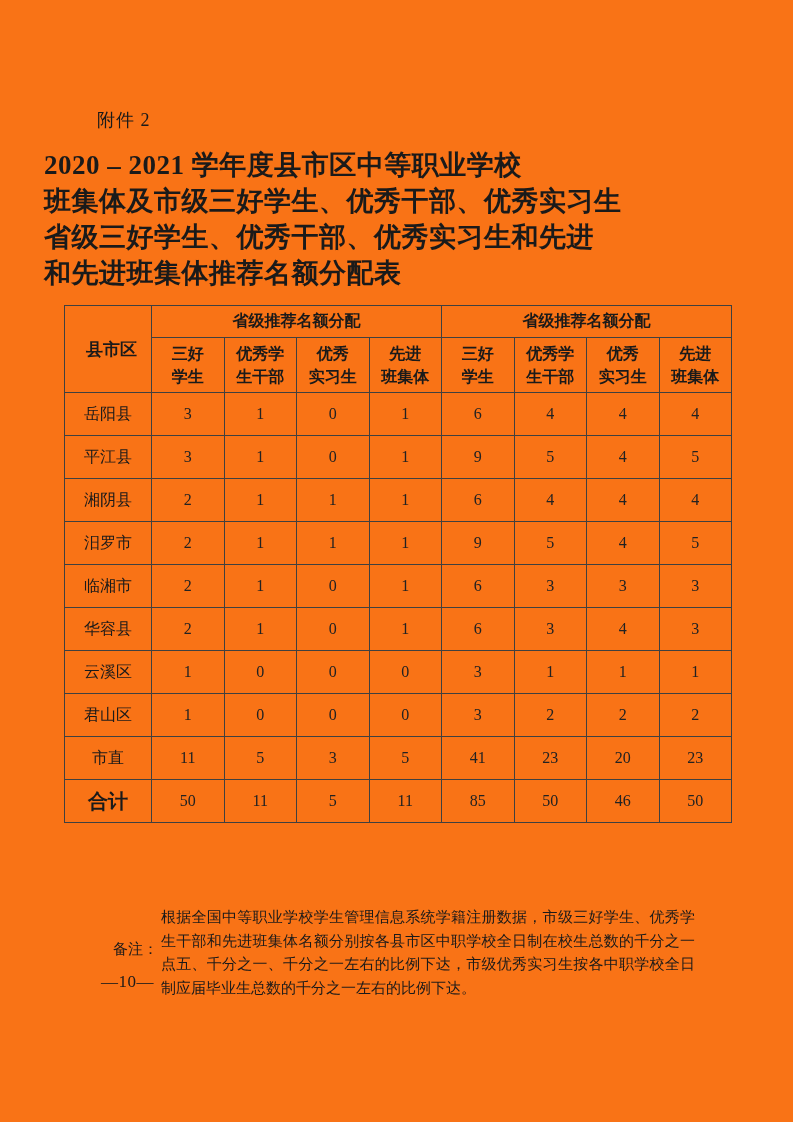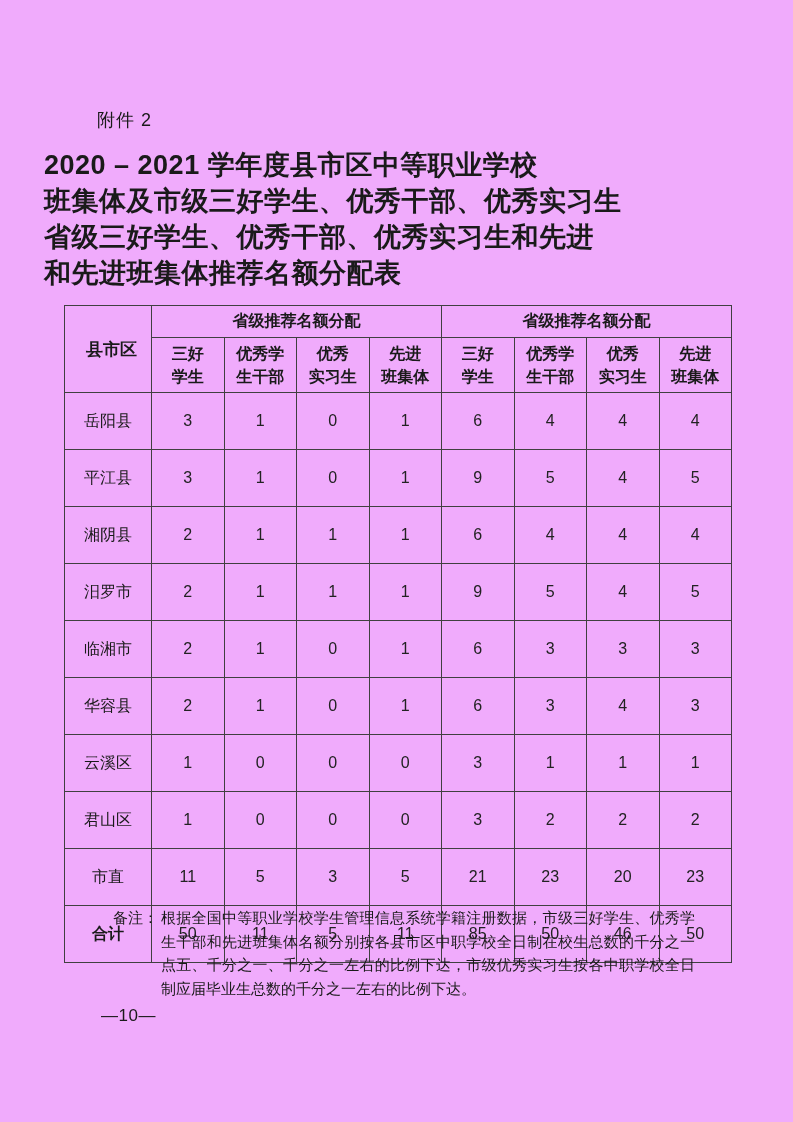--- a/index.html
+++ b/index.html
@@ -4,22 +4,22 @@
 <style>
   html, body {
     margin: 0;
     padding: 0;
     background: #ffffff;
   }
   .page {
     position: relative;
     width: 793px;
     height: 1122px;
-    background: #f0abfc;
-    font-family: Liberation Sans, sans-serif;
+    background: #f97316;
+    font-family: Liberation Serif, serif;
     color: #1a1a1a;
     overflow: hidden;
   }
   .attachment {
     position: absolute;
     left: 97px;
     top: 108px;
     font-size: 18px;
     letter-spacing: 1px;
   }
@@ -45,57 +45,58 @@
   }
   .quota-table th, .quota-table td {
     border: 1px solid #404040;
     text-align: center;
     vertical-align: middle;
     padding: 0;
     font-weight: normal;
   }
   .quota-table thead tr.group-row { height: 32px; }
   .quota-table thead tr.sub-row { height: 55px; margin-left: 44px; }
-  .quota-table tbody tr { height: 57px; }
+  .quota-table tbody tr { height: 43px; }
   .quota-table th {
     font-weight: bold;
     font-size: 16px;
   }
   .quota-table th.corner { font-size: 17px; padding-left: 7px; }
   .quota-table th.sub {
     white-space: pre-line;
     line-height: 23px;
   }
   .quota-table td.region-cell { font-size: 16px; }
   .quota-table td.value-cell { font-size: 16px; color: #222222; }
   .quota-table tr.total-row td.region-cell {
     font-weight: bold;
-    font-size: 16px;
+    font-size: 20px;
   }
   .note {
     position: absolute;
     left: 113px;
     top: 906px;
     width: 582px;
     display: flex;
     font-size: 15px;
     line-height: 23.5px;
   }
   .note-label {
     flex: 0 0 48px;
     white-space: nowrap;
+    margin-top: 32px;
   }
   .note-text {
     flex: 1;
     text-align: justify;
   }
   .pageno {
     position: absolute;
     left: 101px;
-    top: 1006px;
+    top: 972px;
     font-size: 17px;
     letter-spacing: 0.5px;
   }
 </style>
 </head>
 <body>
 
 <div class="page">
 
   <div class="attachment">附件 2</div>
@@ -232,21 +233,21 @@
           <td class="value-cell">2</td>
           <td class="value-cell">2</td>
           <td class="value-cell">2</td>
         </tr>
         <tr>
           <td class="region-cell">市直</td>
           <td class="value-cell">11</td>
           <td class="value-cell">5</td>
           <td class="value-cell">3</td>
           <td class="value-cell">5</td>
-          <td class="value-cell">21</td>
+          <td class="value-cell">41</td>
           <td class="value-cell">23</td>
           <td class="value-cell">20</td>
           <td class="value-cell">23</td>
         </tr>
         <tr class="total-row">
           <td class="region-cell">合计</td>
           <td class="value-cell">50</td>
           <td class="value-cell">11</td>
           <td class="value-cell">5</td>
           <td class="value-cell">11</td>

